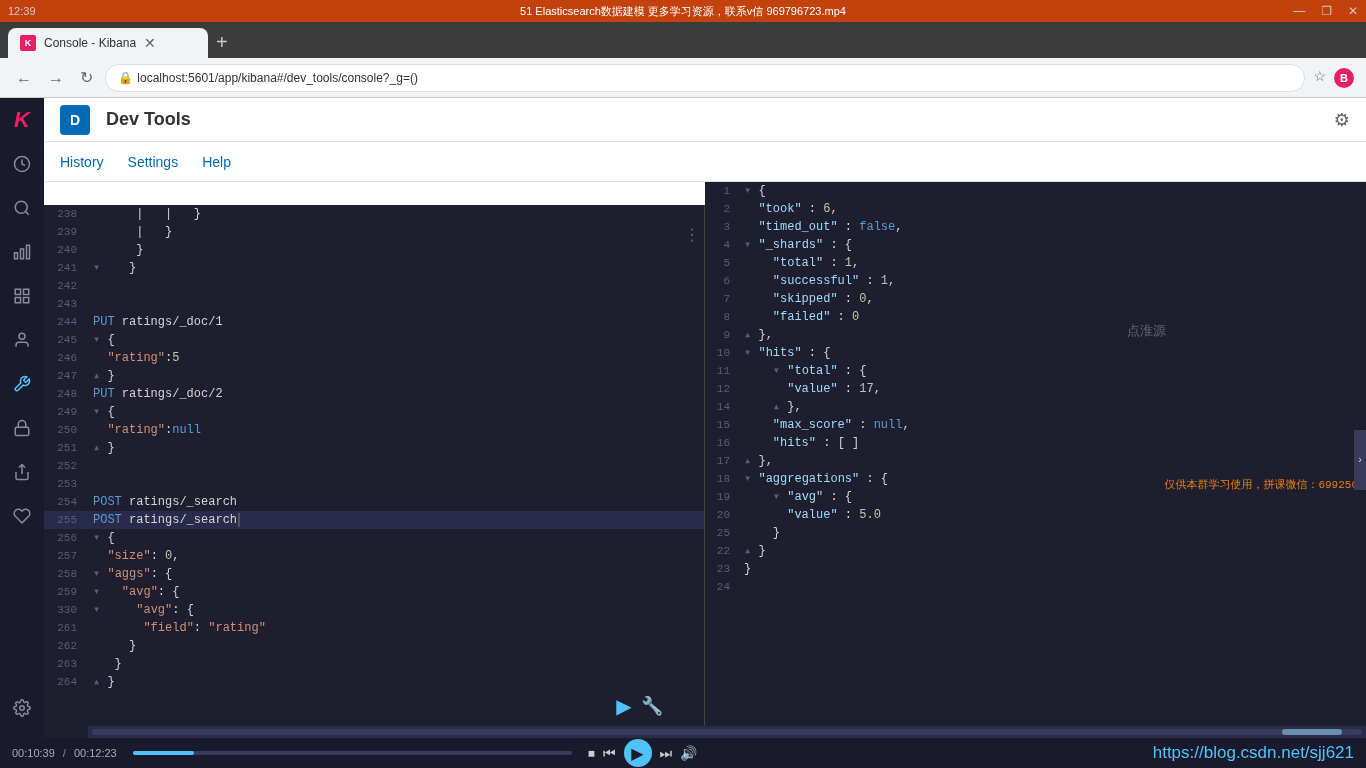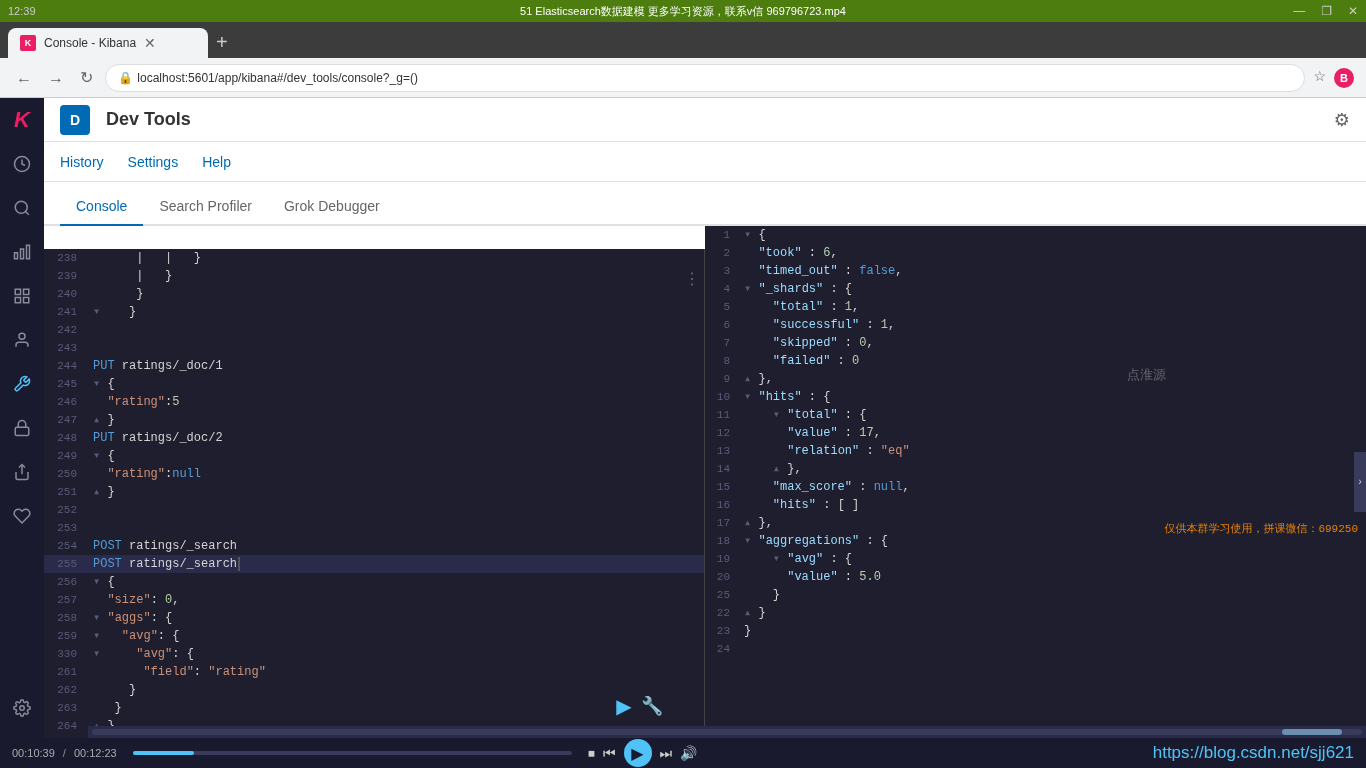--- a/index.html
+++ b/index.html
@@ -75,21 +75,21 @@
     .video-bar { height: 30px; background: #1a1a2e; display: flex; align-items: center; padding: 0 12px; gap: 8px; }
     .vid-time { color: #aaa; font-size: 11px; }
     .vid-ctrl { color: #ccc; font-size: 14px; cursor: pointer; }
     .vid-play { width: 28px; height: 28px; background: #4fc3f7; border-radius: 50%; display: flex; align-items: center; justify-content: center; color: #1a1a2e; cursor: pointer; }
   </style>
 </head>
 <body>
 
 <div style="position:relative; width:1366px; height:768px; overflow:hidden;">
 
-  <div class="browser-titlebar" style="position:relative; height:22px; background:#4d7c0f; display:flex; align-items:center;">
+  <div class="browser-titlebar" style="position:relative; height:22px; background:#c2410c; display:flex; align-items:center;">
     <span class="time">12:39</span>
     <span class="video-title">51 Elasticsearch数据建模   更多学习资源，联系v信 969796723.mp4</span>
     <div class="win-controls">
       <span>—</span>
       <span>❐</span>
       <span>✕</span>
     </div>
   </div>
 
   <div class="browser-tabbar">
@@ -195,25 +195,20 @@
         <div class="header-spacer"></div>
         <span class="settings-icon">⚙</span>
       </div>
 
       <div class="top-nav">
         <span class="nav-item">History</span>
         <span class="nav-item">Settings</span>
         <span class="nav-item">Help</span>
       </div>
 
-      <div class="tabs">
-        <div class="tab active">Console</div>
-        <div class="tab">Search Profiler</div>
-        <div class="tab">Grok Debugger</div>
-      </div>
 
       <div class="editor-area" style="position:relative; flex:1; overflow:hidden;">
 
         <div class="left-panel" style="position:relative; width:50%;">
           <div class="editor-content">
 
             <div class="line">
               <span class="line-num">238</span>
               <span class="line-content"><span class="punct">      |   |   }</span></span>
             </div>
@@ -374,24 +369,20 @@
             <span class="right-line-num">10</span>
             <span class="right-line-content"><span class="fold">▾</span><span class="punct"> </span><span class="key-r">"hits"</span><span class="punct"> : {</span></span>
           </div>
           <div class="right-line">
             <span class="right-line-num">11</span>
             <span class="right-line-content"><span class="punct">    </span><span class="fold">▾</span><span class="punct"> </span><span class="key-r">"total"</span><span class="punct"> : {</span></span>
           </div>
           <div class="right-line">
             <span class="right-line-num">12</span>
             <span class="right-line-content"><span class="punct">      </span><span class="key-r">"value"</span><span class="punct"> : </span><span class="val-num">17</span><span class="punct">,</span></span>
-          </div>
-          <div class="right-line">
-            <span class="right-line-num">13</span>
-            <span class="right-line-content"><span class="punct">      </span><span class="key-r">"relation"</span><span class="punct"> : </span><span class="val-str">"eq"</span></span>
           </div>
           <div class="right-line">
             <span class="right-line-num">14</span>
             <span class="right-line-content"><span class="punct">    </span><span class="fold">▴</span><span class="punct"> },</span></span>
           </div>
           <div class="right-line">
             <span class="right-line-num">15</span>
             <span class="right-line-content"><span class="punct">    </span><span class="key-r">"max_score"</span><span class="punct"> : </span><span class="val-null">null</span><span class="punct">,</span></span>
           </div>
           <div class="right-line">

